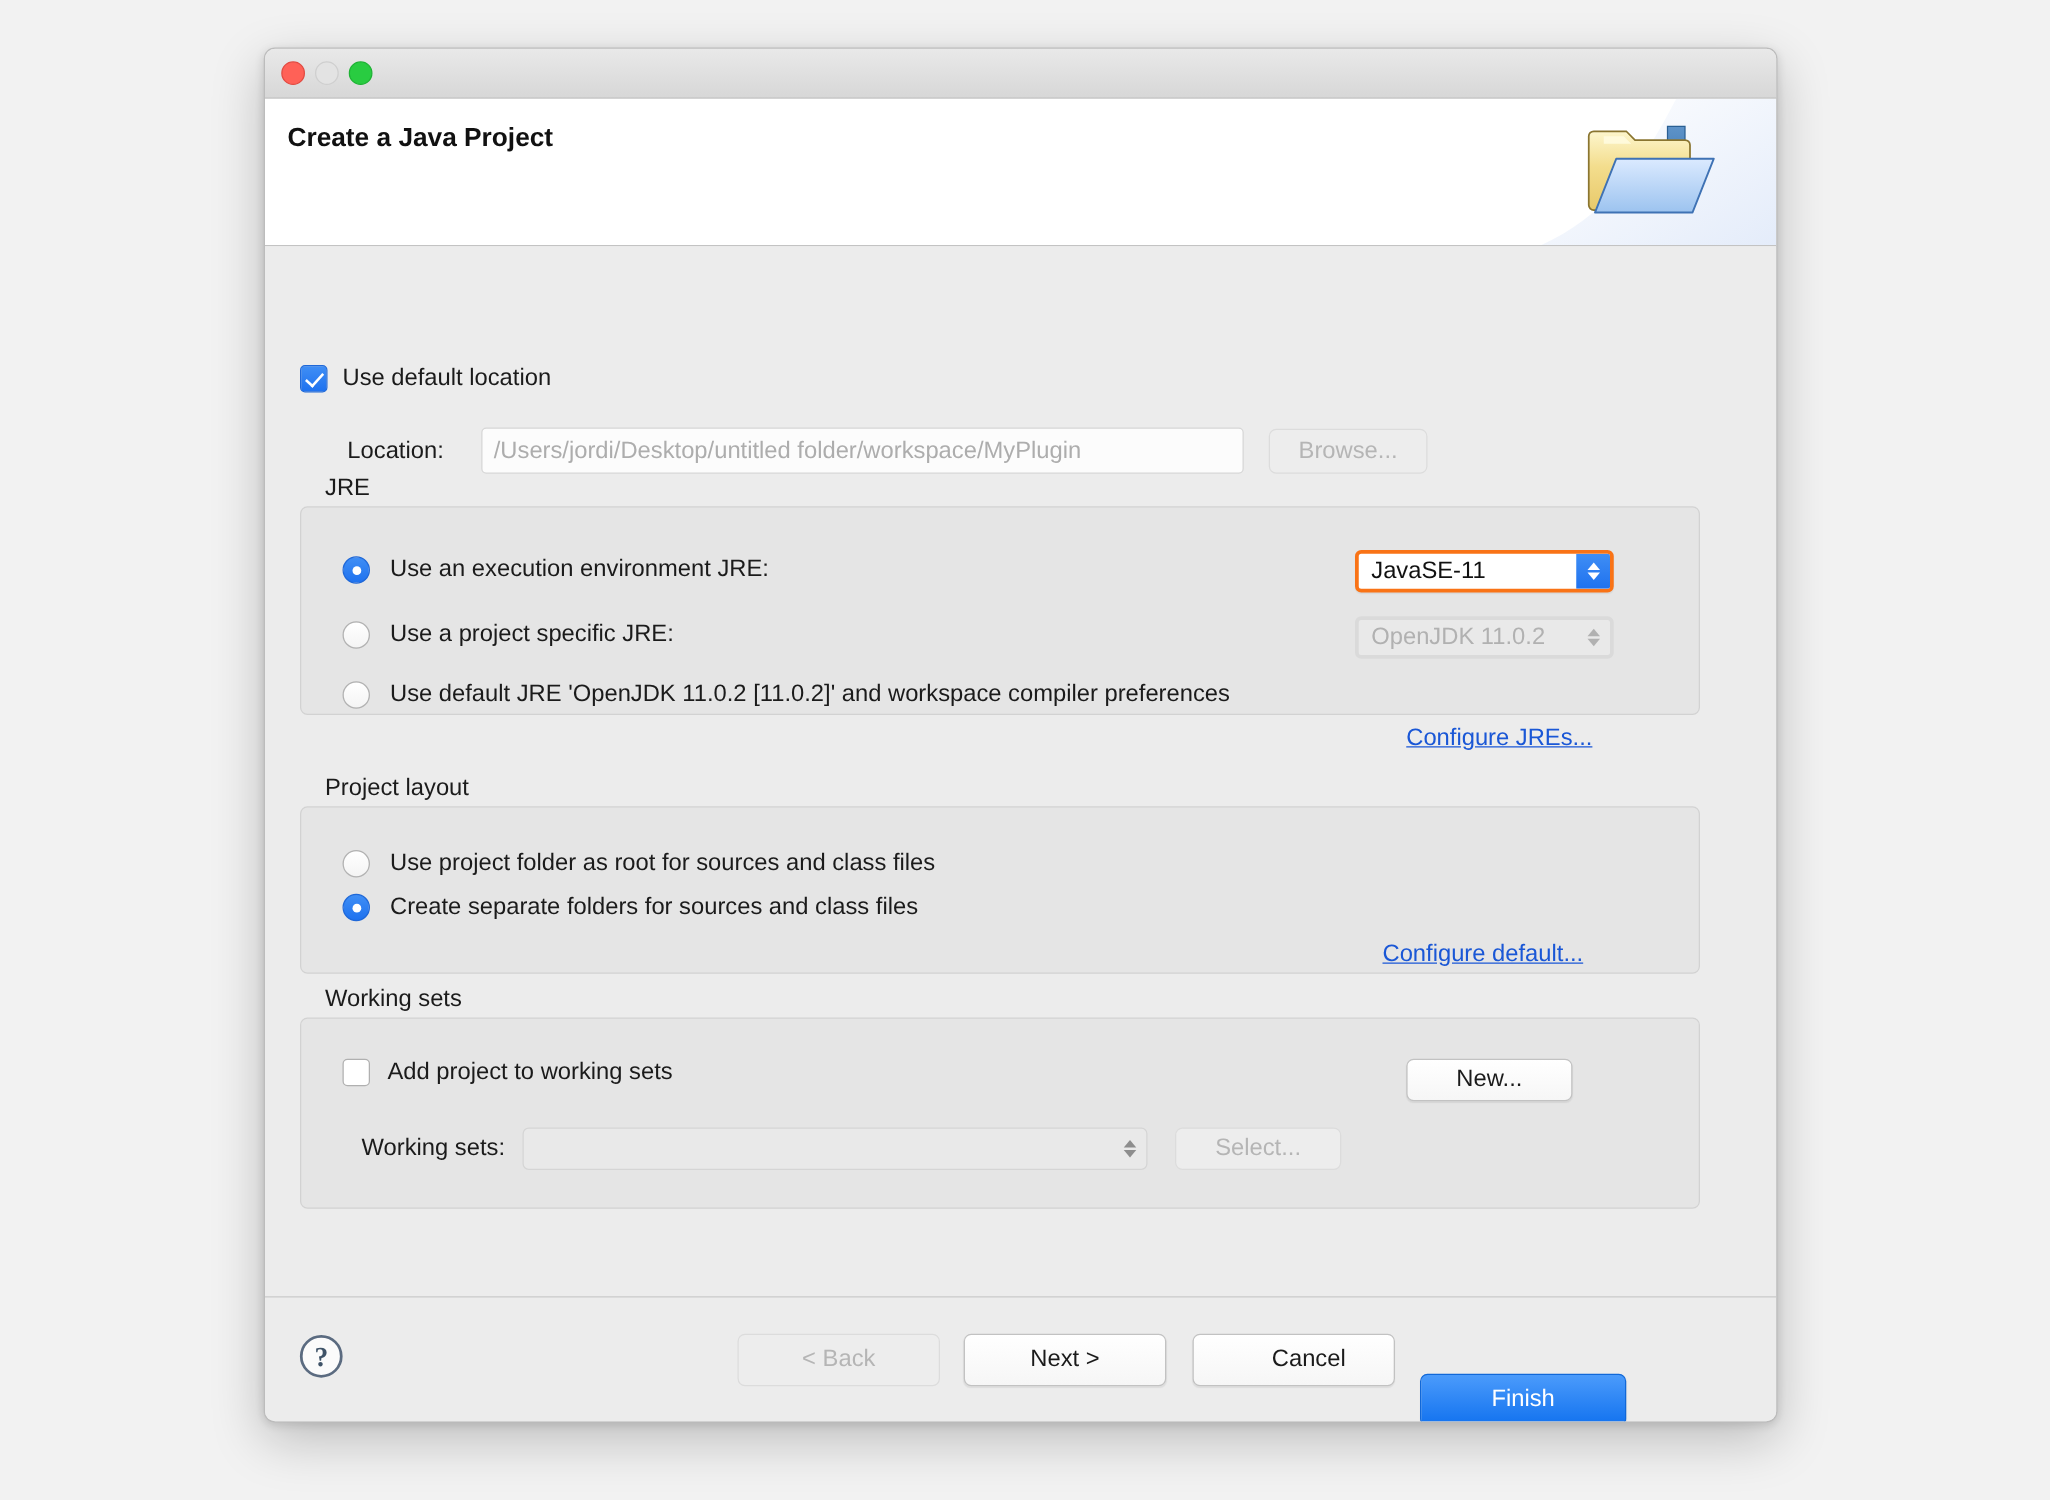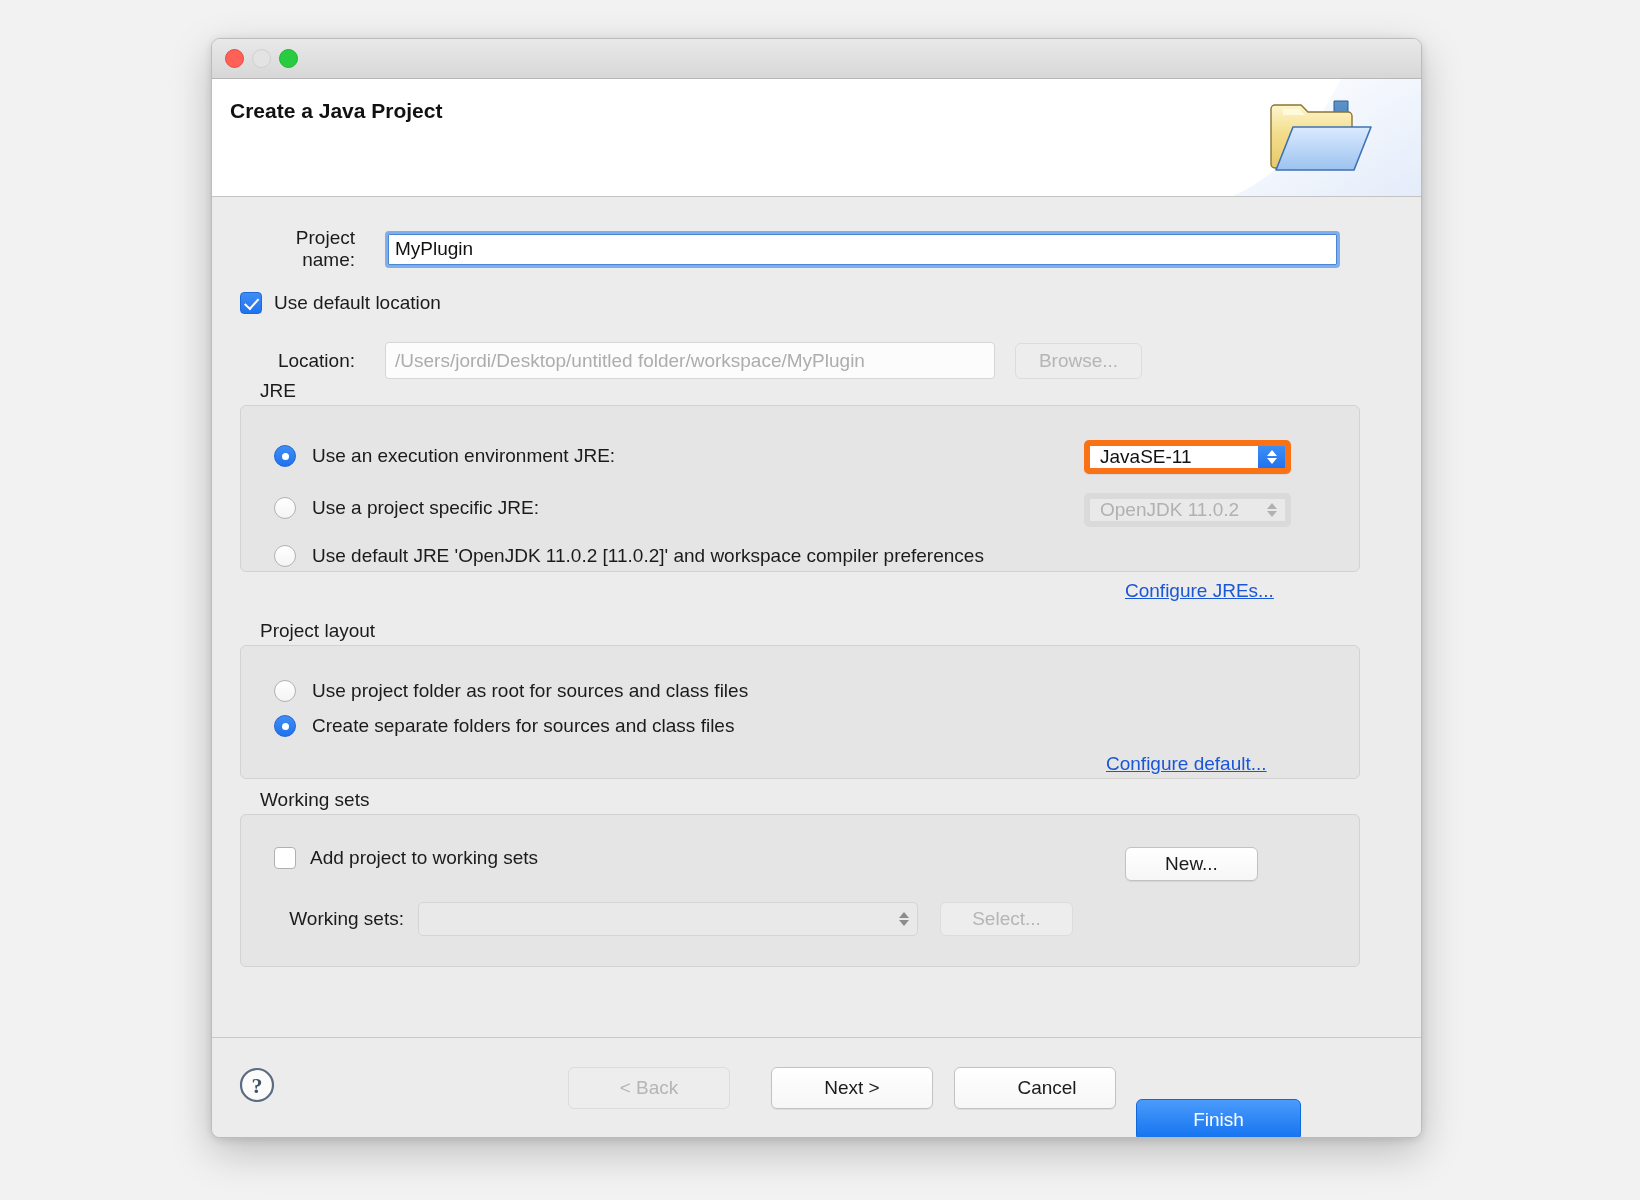--- a/index.html
+++ b/index.html
@@ -163,21 +163,21 @@
     margin-top: 32px;
   }
 
   
   .combo {
     position: absolute;
     height: 34px;
     display: flex; align-items: center;
     border-radius: 5px;
     background: #fff;
-    border: 6px solid #f97316;
+    border: 3px solid #f97316;
     font-size: 19px; color: #111;
     box-shadow: 0 1px 1px rgba(0,0,0,0.06);
     overflow: hidden;
   }
   .combo .val { flex: 1; padding: 0 10px; white-space: nowrap; overflow: hidden; }
   .combo .stepper {
     width: 27px; height: 100%;
     display: flex; flex-direction: column;
     align-items: center; justify-content: center;
     gap: 2px;
@@ -271,26 +271,20 @@
 
         <path d="M88 26 h22 l7 7 h40 a4 4 0 0 1 4 4 v52 h-77 a4 4 0 0 1 -4 -4 v-55 a4 4 0 0 1 4 -4 z" fill="url(#fback)" stroke="#8a7530" stroke-width="1.4"></path>
         <path d="M92 30 h16 l6 6 h-22 z" fill="#fffbe0" opacity="0.85"></path>
 
         <path d="M102 48 h78 l-17 43 h-78 z" fill="url(#ffront)" stroke="#3f72b4" stroke-width="1.6" stroke-linejoin="round"></path>
       </svg>
     </div>
 
     <div class="body">
 
-      <div class="row" style="left:28px; top:30px; width:1120px;">
-        <div class="lbl" style="width:115px; text-align:right;">Project name:</div>
-        <div class="tfield focused" style="margin-left:30px; width:955px;">
-          <span>MyPlugin</span>
-        </div>
-      </div>
 
       <div class="row" style="left:28px; top:95px;">
         <div class="cbox on"></div>
         <div class="lbl" style="margin-left:12px;">Use default location</div>
       </div>
 
       <div class="row" style="left:28px; top:145px; width:1120px;">
         <div class="lbl" style="width:115px; text-align:right;">Location:</div>
         <div class="tfield disabled" style="margin-left:30px; width:610px;">
           <span class="muted">/Users/jordi/Desktop/untitled folder/workspace/MyPlugin</span>
@@ -367,20 +361,20 @@
       </div>
 
     </div>
 
     <div class="footer">
       <svg class="help-icon" viewBox="0 0 38 38">
         <circle cx="19" cy="19" r="16" fill="#fbfbfb" stroke="#5b6b80" stroke-width="2.2"></circle>
         <text x="19" y="26.5" text-anchor="middle" font-family="Liberation Serif, serif" font-size="22" font-weight="bold" fill="#3f5368">?</text>
       </svg>
 
-      <div class="btn disabled" style="position:absolute; left:356px; top:29px; width:162px; height:42px;">&lt; Back</div>
+      <div class="btn disabled" style="position:absolute; left:378px; top:29px; width:162px; height:42px;">&lt; Back</div>
       <div class="btn" style="position:absolute; left:559px; top:29px; width:162px; height:42px;">Next &gt;</div>
       <div class="btn" style="position:absolute; left:742px; top:29px; width:162px; height:42px;padding-left:24px;">Cancel</div>
       <div class="btn primary" style="position:absolute; left:924px; top:29px; width:165px; height:42px;">Finish</div>
     </div>
 
   </div>
 </div>
 
 </body></html>

